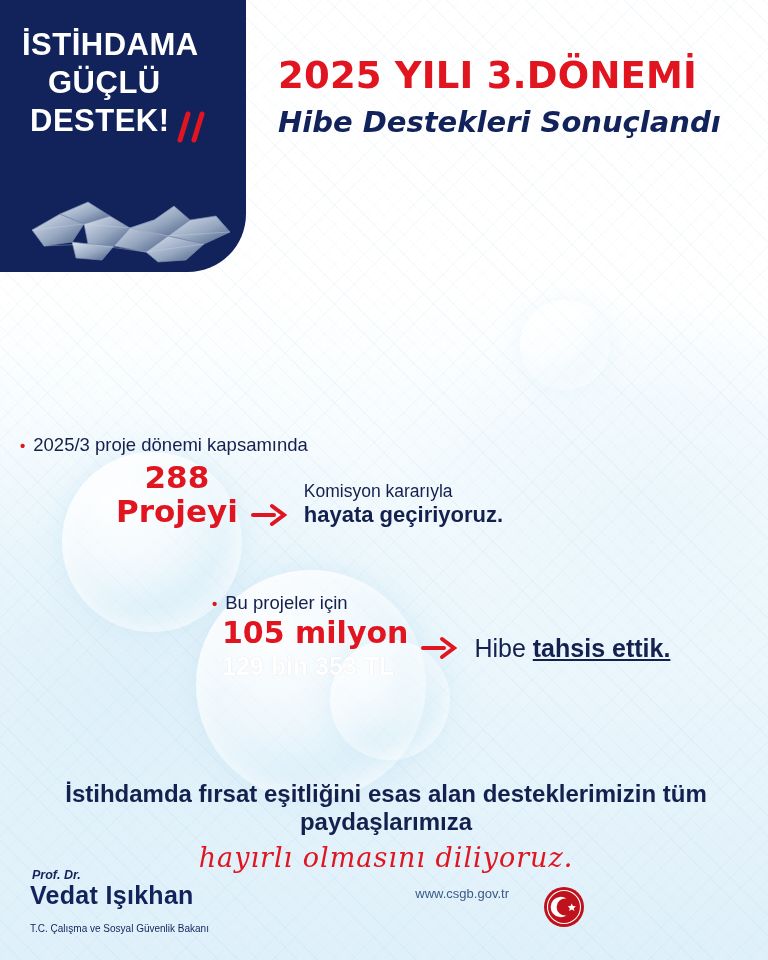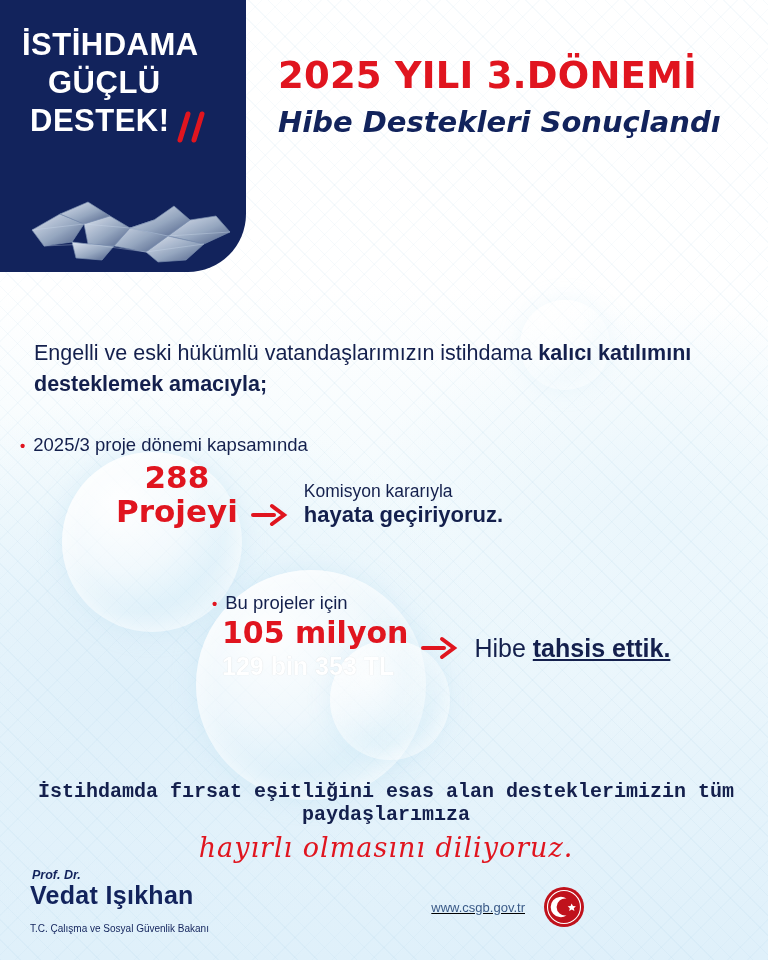--- a/index.html
+++ b/index.html
@@ -182,23 +182,22 @@
   
   #closing {
     position: absolute;
     left: 28px;
     top: 780px;
     width: 716px;
     text-align: center;
   }
   #closing-line {
     color: #14204d;
-    font-size: 20px;
-    font-weight: bold;
-    font-family: Liberation Mono, monospace;
+    font-size: 24px;
+    font-weight: bold;
   }
   #closing-script {
     margin-top: 6px;
     color: #e0151f;
     font-size: 27px;
     font-style: italic;
     font-family: "DejaVu Serif", serif;
     letter-spacing: 1px;
   }
 
@@ -216,23 +215,21 @@
     color: #12235c;
   }
   #sig-title { font-size: 12.5px; font-style: italic; font-weight: bold; padding-left: 2px; }
   #sig-name { font-size: 25px; font-weight: bold; line-height: 1.05; letter-spacing: .3px; }
   #sig-role { font-size: 10px; margin-top: 15px; }
   #footer-right {
     position: absolute;
     right: 36px;
     bottom: 32px;
     display: flex;
-    align-items: center;
-    gap: 18px;
-    text-decoration: underline;
+    gap: 34px;
   }
   #site-url { color: #3a5a87; font-size: 13px; }
   #emblem { width: 42px; height: 42px; }
 </style>
 </head>
 <body>
 
 <div id="poster">
 
   <div id="texture"></div>
@@ -279,23 +276,20 @@
         <polyline points="18,70 62,68 120,76 178,68"></polyline>
       </g>
     </svg>
   </div>
 
   <div id="title-block">
     <div id="title-main">2025 YILI 3.DÖNEMİ</div>
     <div id="title-sub">Hibe Destekleri Sonuçlandı</div>
   </div>
 
-  <div id="intro">
-    <span>Engelli ve eski hükümlü vatandaşlarımızın istihdama </span><b>kalıcı katılımını desteklemek amacıyla;</b>
-  </div>
 
   <div id="stat1">
     <div class="stat-lead">
       <span class="lead-mark">•</span>
       <span>2025/3 proje dönemi kapsamında</span>
     </div>
     <div class="stat-row">
       <div>
         <div class="big-red" id="s1-num">288</div>
         <div class="big-red" id="s1-word">Projeyi</div>

